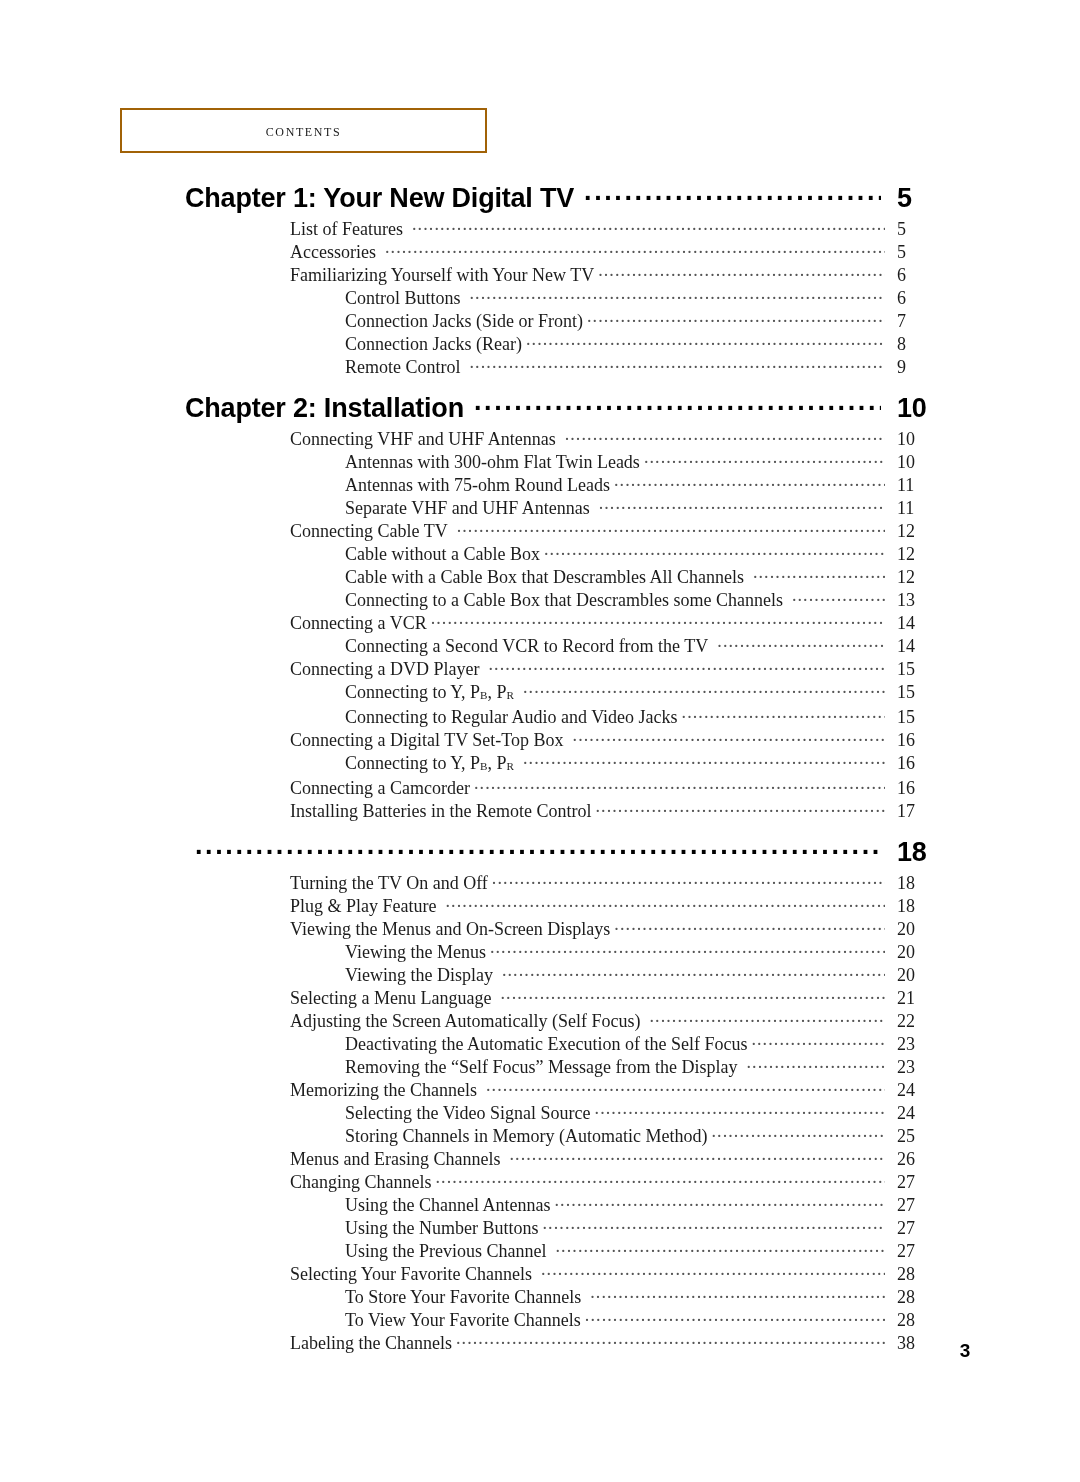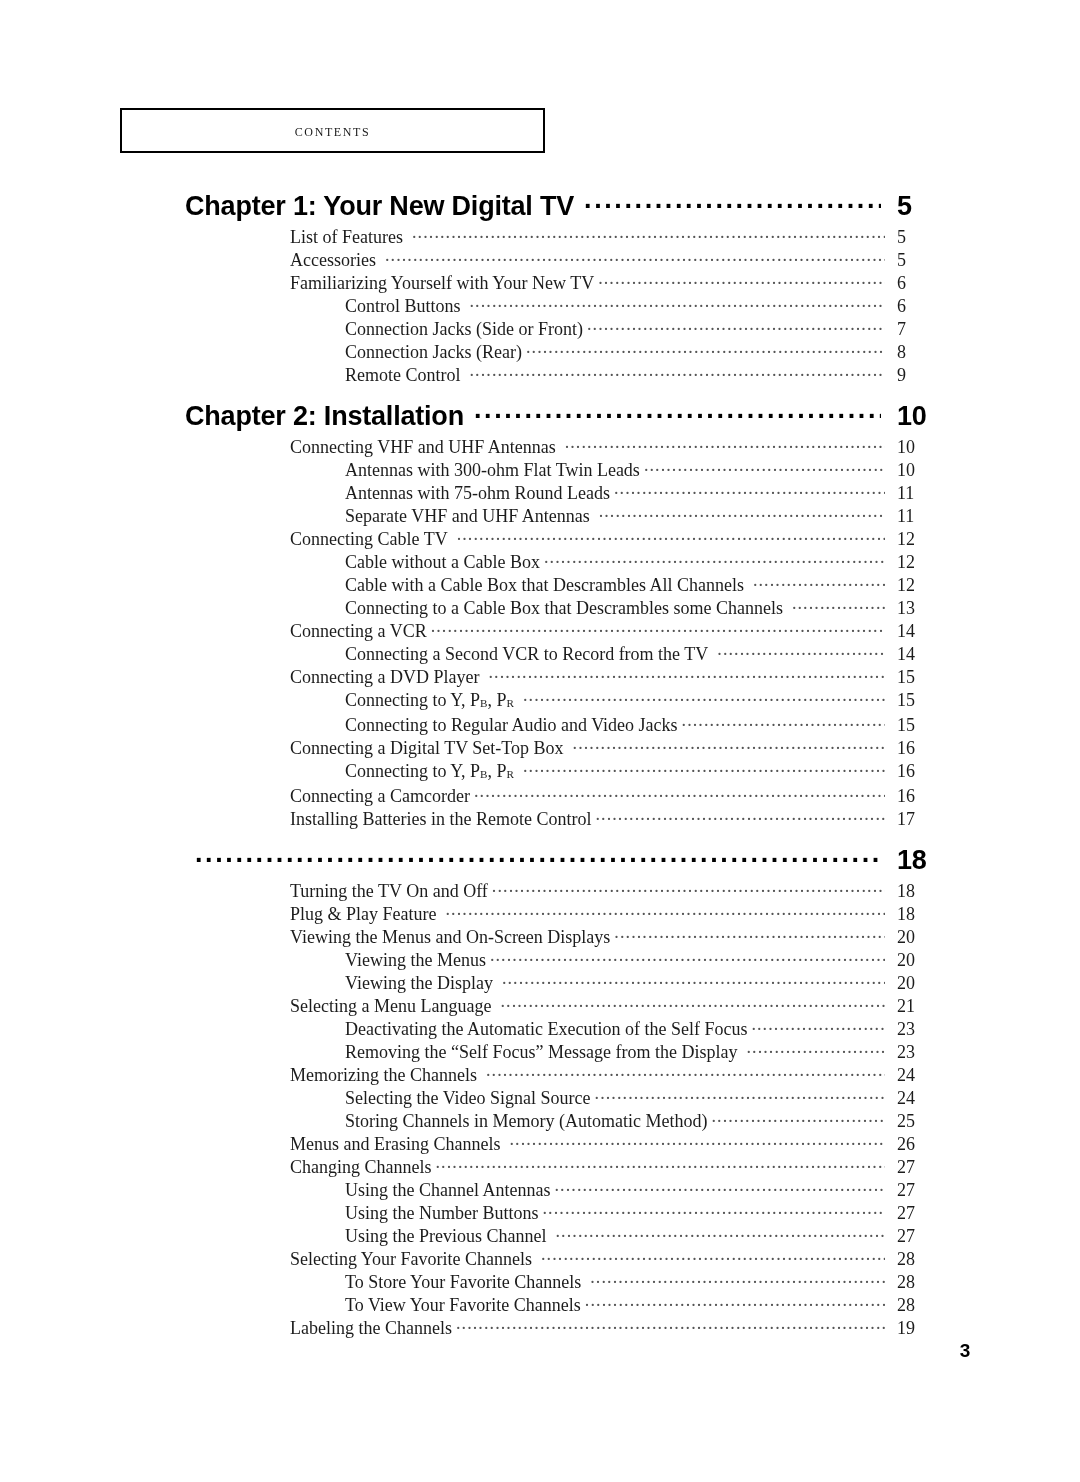--- a/index.html
+++ b/index.html
@@ -14,43 +14,43 @@
     font-family: "Liberation Serif", "DejaVu Serif", serif;
     color: #000000;
     overflow: hidden;
   }
 
   
   .contents-box {
     position: absolute;
     left: 120px;
     top: 108px;
-    width: 425px;
+    width: 367px;
     height: 45px;
-    border: 2px solid #000000;
+    border: 2px solid #a16207;
     box-sizing: border-box;
     display: flex;
     align-items: center;
     justify-content: center;
   }
   .contents-label {
     font-family: "Liberation Serif", "DejaVu Serif", serif;
     font-size: 17px;
     letter-spacing: 1.6px;
     font-variant: small-caps;
     text-transform: lowercase;
     color: #1a1a1a;
   }
   .contents-label::first-letter { font-size: 17px; }
 
   
   .toc {
     position: absolute;
     left: 0;
-    top: 188px;
+    top: 180px;
     width: 945px;
   }
 
   
   .chapter-row {
     display: flex;
     align-items: baseline;
     font-family: "Liberation Sans", "DejaVu Sans", sans-serif;
     font-weight: bold;
     font-size: 27px;
@@ -314,20 +314,25 @@
     <div class="entry-row lvl2 gap">
       <span class="entry-text">Viewing the Display</span>
       <span class="entry-leader"></span>
       <span class="entry-page">20</span>
     </div>
     <div class="entry-row gap">
       <span class="entry-text">Selecting a Menu Language</span>
       <span class="entry-leader"></span>
       <span class="entry-page">21</span>
     </div>
+    <div class="entry-row gap">
+      <span class="entry-text">Adjusting the Screen Automatically (Self Focus)</span>
+      <span class="entry-leader"></span>
+      <span class="entry-page">22</span>
+    </div>
     <div class="entry-row lvl2">
       <span class="entry-text">Deactivating the Automatic Execution of the Self Focus</span>
       <span class="entry-leader"></span>
       <span class="entry-page">23</span>
     </div>
     <div class="entry-row lvl2 gap">
       <span class="entry-text">Removing the “Self Focus” Message from the Display</span>
       <span class="entry-leader"></span>
       <span class="entry-page">23</span>
     </div>
@@ -382,17 +387,17 @@
       <span class="entry-page">28</span>
     </div>
     <div class="entry-row lvl2">
       <span class="entry-text">To View Your Favorite Channels</span>
       <span class="entry-leader"></span>
       <span class="entry-page">28</span>
     </div>
     <div class="entry-row">
       <span class="entry-text">Labeling the Channels</span>
       <span class="entry-leader"></span>
-      <span class="entry-page">19</span>
+      <span class="entry-page">38</span>
     </div>
   </div>
 
 <div class="folio">3</div>
 
 </body></html>

